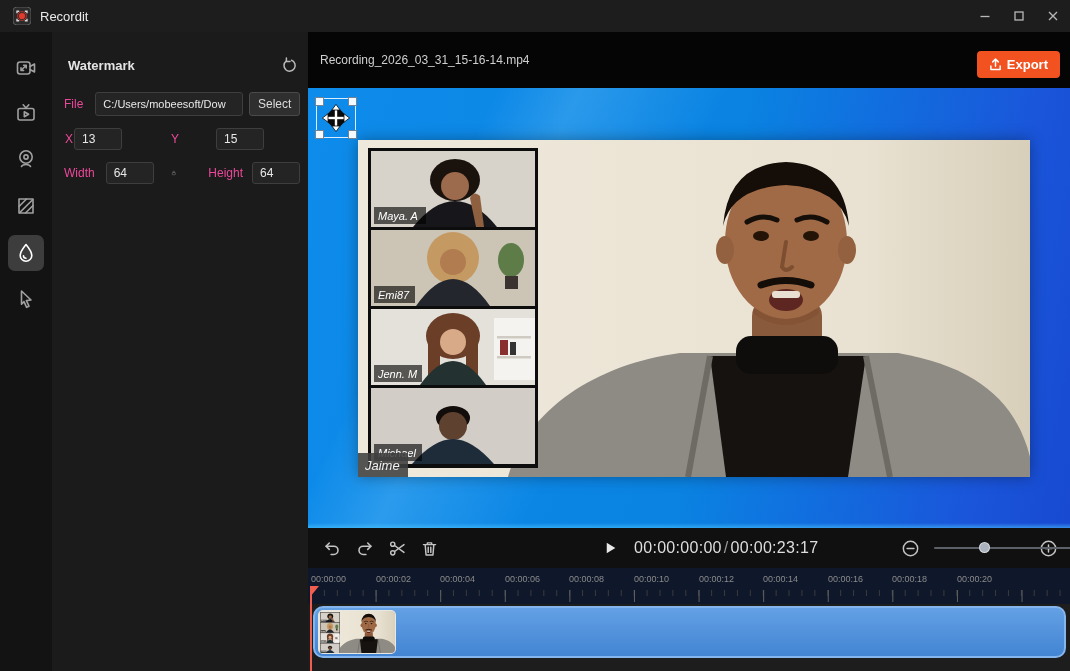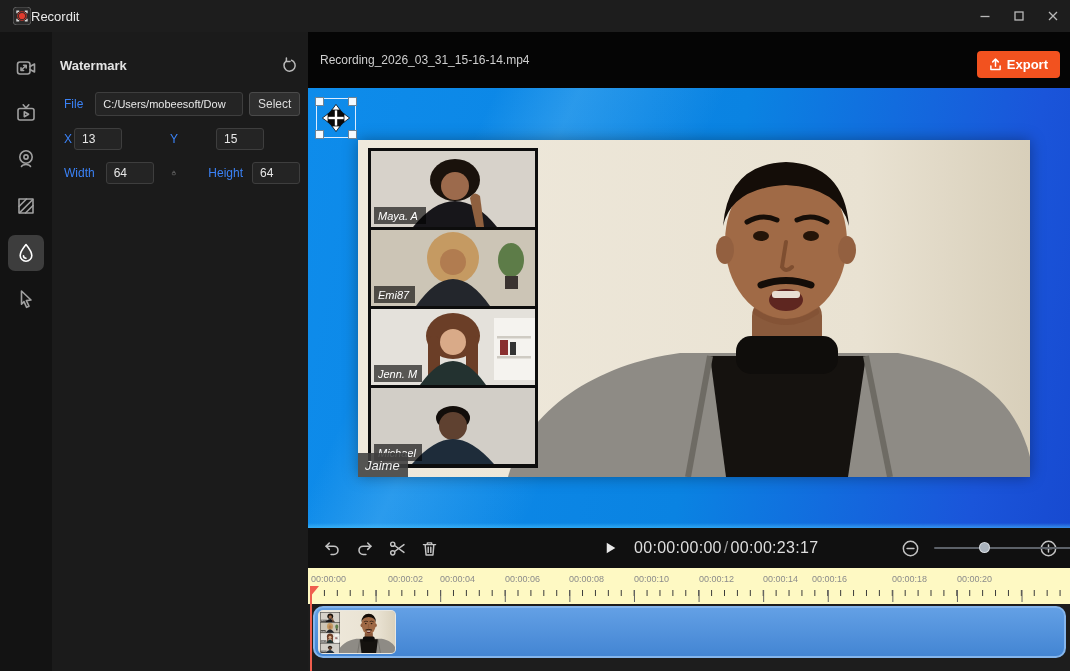--- a/index.html
+++ b/index.html
@@ -4,41 +4,41 @@
 <style>
   * { margin:0; padding:0; box-sizing:border-box; }
   html,body { width:1070px; height:671px; background:#000; overflow:hidden;
     font-family:"Liberation Sans", sans-serif; }
   .app { position:relative; width:1070px; height:671px; background:#000; }
 
   
   .titlebar { position:absolute; left:0; top:0; width:1070px; height:32px;
     background:#1d1d1d; display:flex; align-items:center; }
   .logo { margin-left:13px; width:18px; height:18px; }
-  .app-title { color:#e9e9e9; font-size:13px; }
+  .app-title { margin-left:9px; color:#e9e9e9; font-size:13px; }
   .win-controls { position:absolute; right:0; top:0; height:32px; display:flex; }
   .win-btn { width:34px; height:32px; display:flex; align-items:center; justify-content:center; cursor:default; }
   .win-btn svg { stroke:#b8b8b8; }
 
   
   .rail { position:absolute; left:0; top:32px; width:52px; height:639px; background:#131313; }
   .rail-item { position:absolute; left:8px; width:36px; height:36px; border-radius:7px;
     display:flex; align-items:center; justify-content:center; }
   .rail-item svg { stroke:#a0a0a0; fill:none; stroke-width:1.6; stroke-linecap:round; stroke-linejoin:round; }
   .rail-item.selected { background:#3d3d3d; }
   .rail-item.selected svg { stroke:#ffffff; }
 
   
   .panel { position:absolute; left:52px; top:32px; width:256px; height:639px; background:#1b1b1b; }
-  .panel-header { position:absolute; left:8px; right:8px; top:22px; height:22px;
+  .panel-header { position:absolute; left:16px; right:8px; top:22px; height:22px;
     display:flex; align-items:center; justify-content:space-between; }
   .panel-title { color:#e4e4e4; font-size:13px; font-weight:bold; }
   .reset-btn { width:22px; height:22px; display:flex; align-items:center; justify-content:center; }
   .frow { position:absolute; left:12px; right:8px; display:flex; align-items:center; }
-  .flabel { color:#3b82f6; font-size:12px; }
+  .flabel { color:#ec4899; font-size:12px;text-align:center; }
   .tinput { background:#242424; border:1px solid #3e3e3e; border-radius:3px;
     color:#e8e8e8; font-size:11px; padding:0 7px; height:24px; outline:none;
     font-family:"Liberation Sans", sans-serif; }
   .num { width:48px; height:22px; font-size:12px; }
   .select-btn { margin-left:6px; width:52px; height:24px; background:#2f2f2f; border:1px solid #4a4a4a;
     border-radius:3px; color:#dcdcdc; font-size:12px; cursor:pointer; }
 
   
   .main { position:absolute; left:308px; top:32px; width:762px; height:639px; background:#050505;border-radius:10px; }
   .topbar { position:absolute; left:0; top:0; width:762px; height:56px; background:#050505;
@@ -74,21 +74,21 @@
   .ctl-icon svg { stroke:#c4c4c4; fill:none; stroke-width:1.7; stroke-linecap:round; stroke-linejoin:round; }
   .timebox { position:absolute; left:290px; top:0; height:40px; display:flex; align-items:center; gap:12px; }
   .timecode { color:#dedede; font-size:16px; letter-spacing:.3px; }
   .timecode .sep { color:#9a9a9a; padding:0 2px; }
   .zoomer { position:absolute; right:10px; top:0; height:40px; display:flex; align-items:center; gap:12px; }
   .zslider { position:relative; width:90px; height:14px; cursor:pointer; }
   .zslider .track { position:absolute; left:0; right:0; top:6px; height:2px; background:#5c6168; border-radius:1px; }
   .zslider .thumb { position:absolute; left:45px; top:1px; width:11px; height:11px; border-radius:50%; background:#aab3bd; }
 
   
-  .ruler { position:absolute; left:0; top:536px; width:762px; height:36px; background:#fef9c3; }
+  .ruler { position:absolute; left:0; top:536px; width:762px; height:36px; background:#0f172a; }
   .rlabel { position:absolute; top:6px; color:#8b8b8b; font-size:9px; white-space:nowrap; }
   .ticks { position:absolute; left:3px; right:0; bottom:2px; height:12px;
     background-image:
       linear-gradient(to right,#616161 0 1px,transparent 1px),
       linear-gradient(to right,#3a3a3a 0 1px,transparent 1px);
     background-size:64.6px 12px, 12.92px 6px;
     background-repeat:repeat-x; }
 
   
   .track { position:absolute; left:0; top:572px; width:762px; height:67px; background:#1d1d1d; }
@@ -372,28 +372,28 @@
           <svg width="19" height="19" viewBox="0 0 22 22">
             <circle cx="11" cy="11" r="8.3"></circle>
               <path d="M7,11 H15 M11,7 V15"></path>
           </svg>
         </div>
       </div>
     </div>
 
     <div class="ruler">
       <span class="rlabel" style="left:3px">00:00:00</span>
-      <span class="rlabel" style="left:80px">00:00:02</span>
+      <span class="rlabel" style="left:68px">00:00:02</span>
       <span class="rlabel" style="left:132px">00:00:04</span>
       <span class="rlabel" style="left:197px">00:00:06</span>
       <span class="rlabel" style="left:261px">00:00:08</span>
       <span class="rlabel" style="left:326px">00:00:10</span>
       <span class="rlabel" style="left:391px">00:00:12</span>
       <span class="rlabel" style="left:455px">00:00:14</span>
-      <span class="rlabel" style="left:504px">00:00:16</span>
+      <span class="rlabel" style="left:520px">00:00:16</span>
       <span class="rlabel" style="left:584px">00:00:18</span>
       <span class="rlabel" style="left:649px">00:00:20</span>
       <div class="ticks"></div>
     </div>
 
     <div class="track">
       <div class="clip">
         <div class="thumb">
           <svg viewBox="0 0 672 337" preserveAspectRatio="none">
               <use href="#scene"></use>

